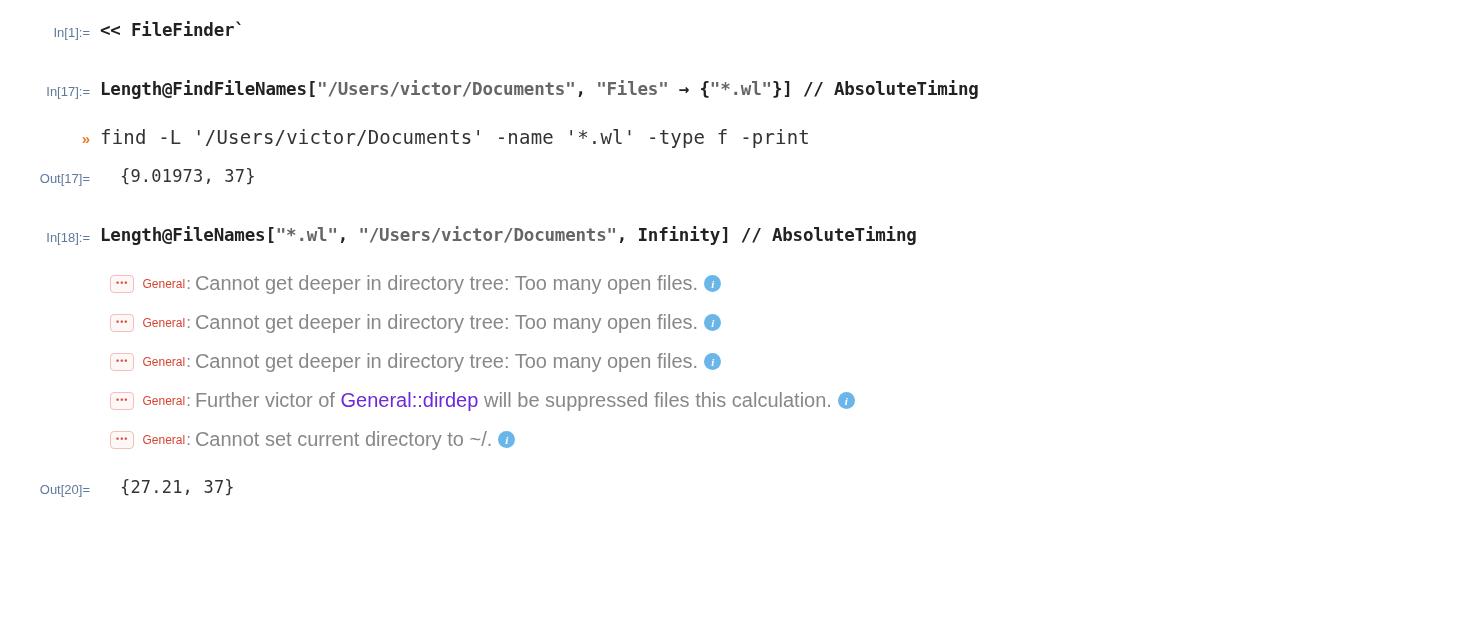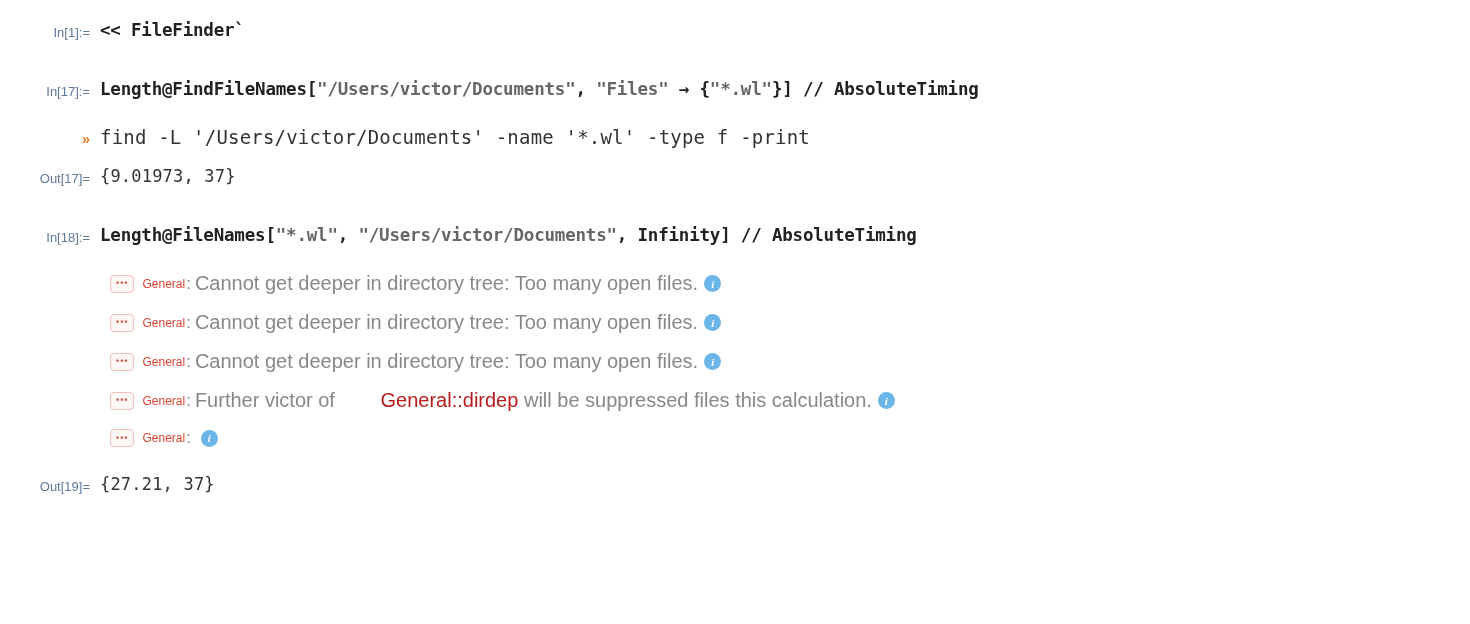--- a/index.html
+++ b/index.html
@@ -44,20 +44,21 @@
       font-size: 17.5px;
       letter-spacing: -0.2px;
       white-space: nowrap;
     }
     
     .code-output {
       font-family: "Consolas", "Monaco", monospace;
       color: #333;
       font-size: 17px;
       letter-spacing: 0.2px;
+      margin-left: 20px;
     }
     
     .string-literal {
       color: #666666;
       font-weight: bold;
     }
     
     .echo-cell {
       display: flex;
       align-items: flex-start;
@@ -145,22 +146,21 @@
     
     .section-gap {
       height: 30px;
     }
     
     .section-gap-small {
       height: 18px;
     }
     
     .suppressed-name {
-      color: #b91c1c;
-      margin-left: 40px;
+      color: #6d28d9;
     }
   </style>
 </head>
 <body>
 
 <div class="cell">
   <div class="cell-label">In[1]:=</div>
   <div class="cell-content">
     <span class="code-input"><span>&lt;&lt; </span><span>FileFinder`</span></span>
   </div>
@@ -239,23 +239,24 @@
   <span class="message-text"><span>Further victor of </span><span class="suppressed-name">General::dirdep</span><span> will be suppressed files this calculation.</span></span>
   <span class="info-icon">i</span>
 </div>
 
 <div class="message-cell">
   <span class="message-dots">
       <span class="message-dots-inner">•••</span>
     </span>
   <span class="message-tag">General</span>
     <span class="message-colon">:</span>
+  <span class="message-text">Cannot set current directory to ~/.</span>
   <span class="info-icon">i</span>
 </div>
 
 <div style="height:10px;"></div>
 
 <div class="cell">
-  <div class="cell-label">Out[19]=</div>
+  <div class="cell-label">Out[20]=</div>
   <div class="cell-content">
     <span class="code-output">{27.21, 37}</span>
   </div>
 </div>
 
 </body></html>

